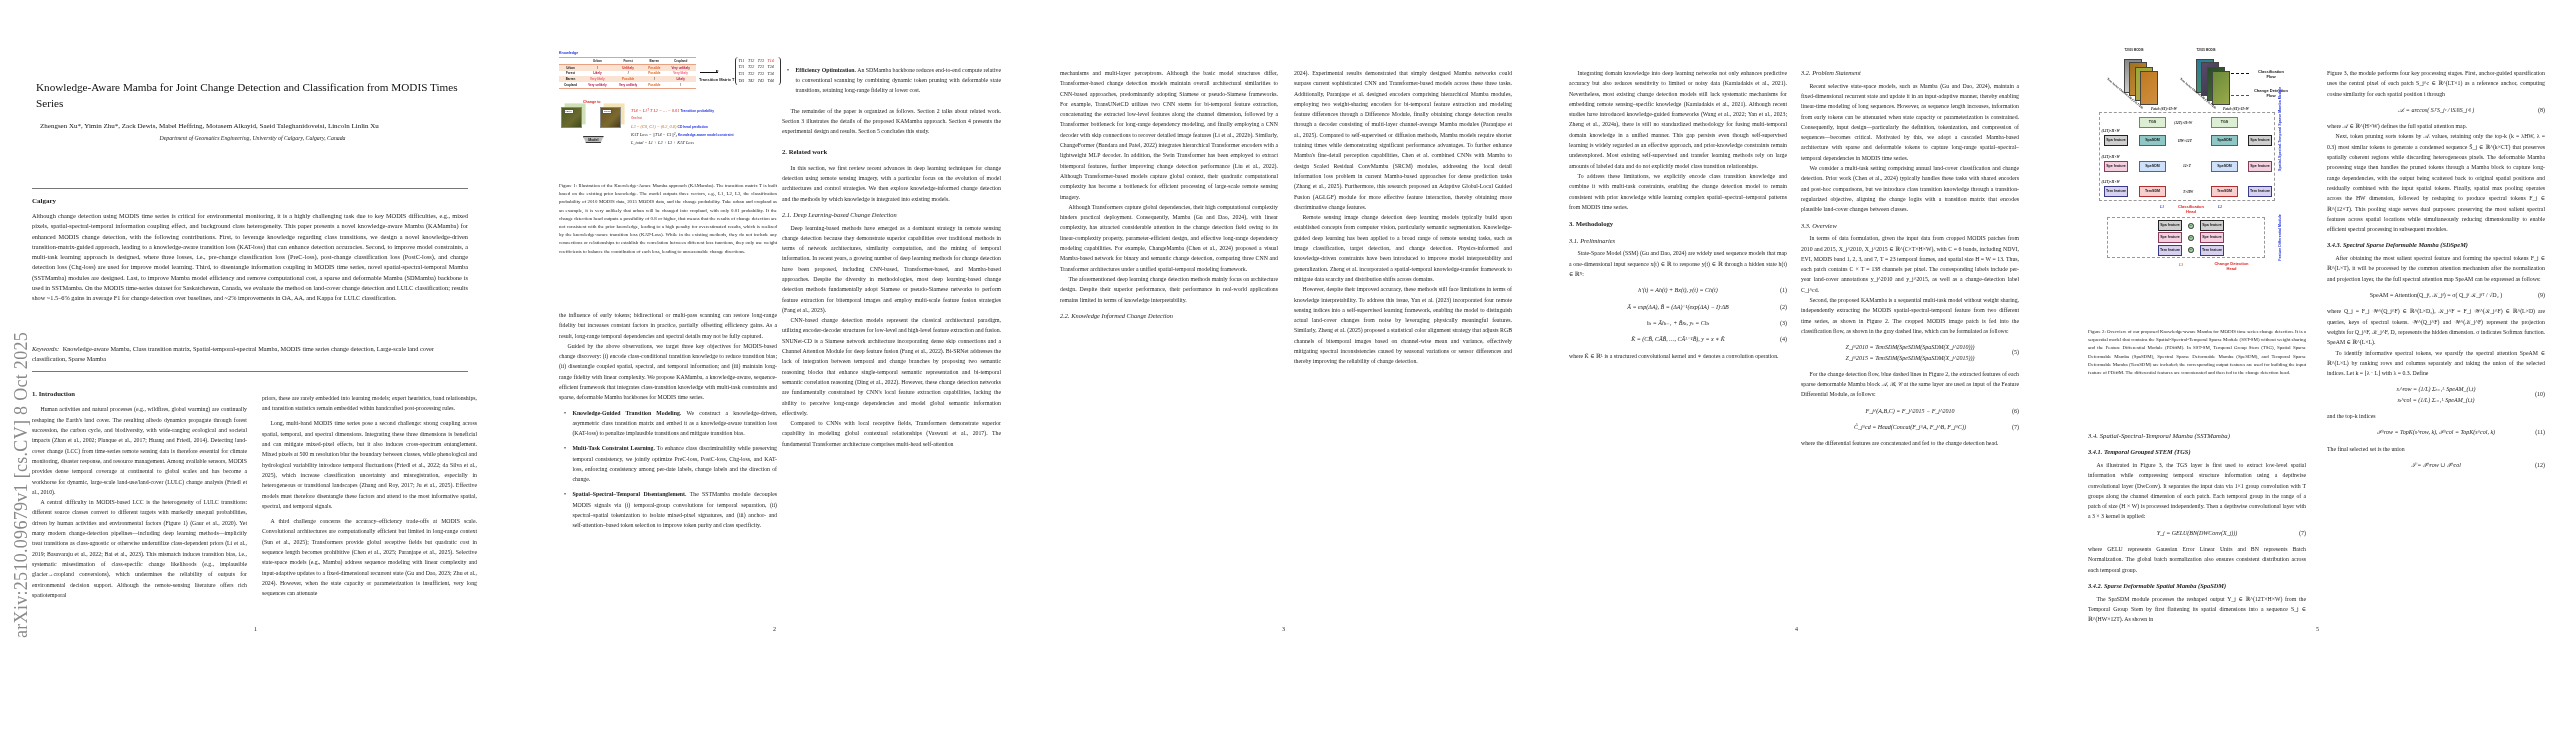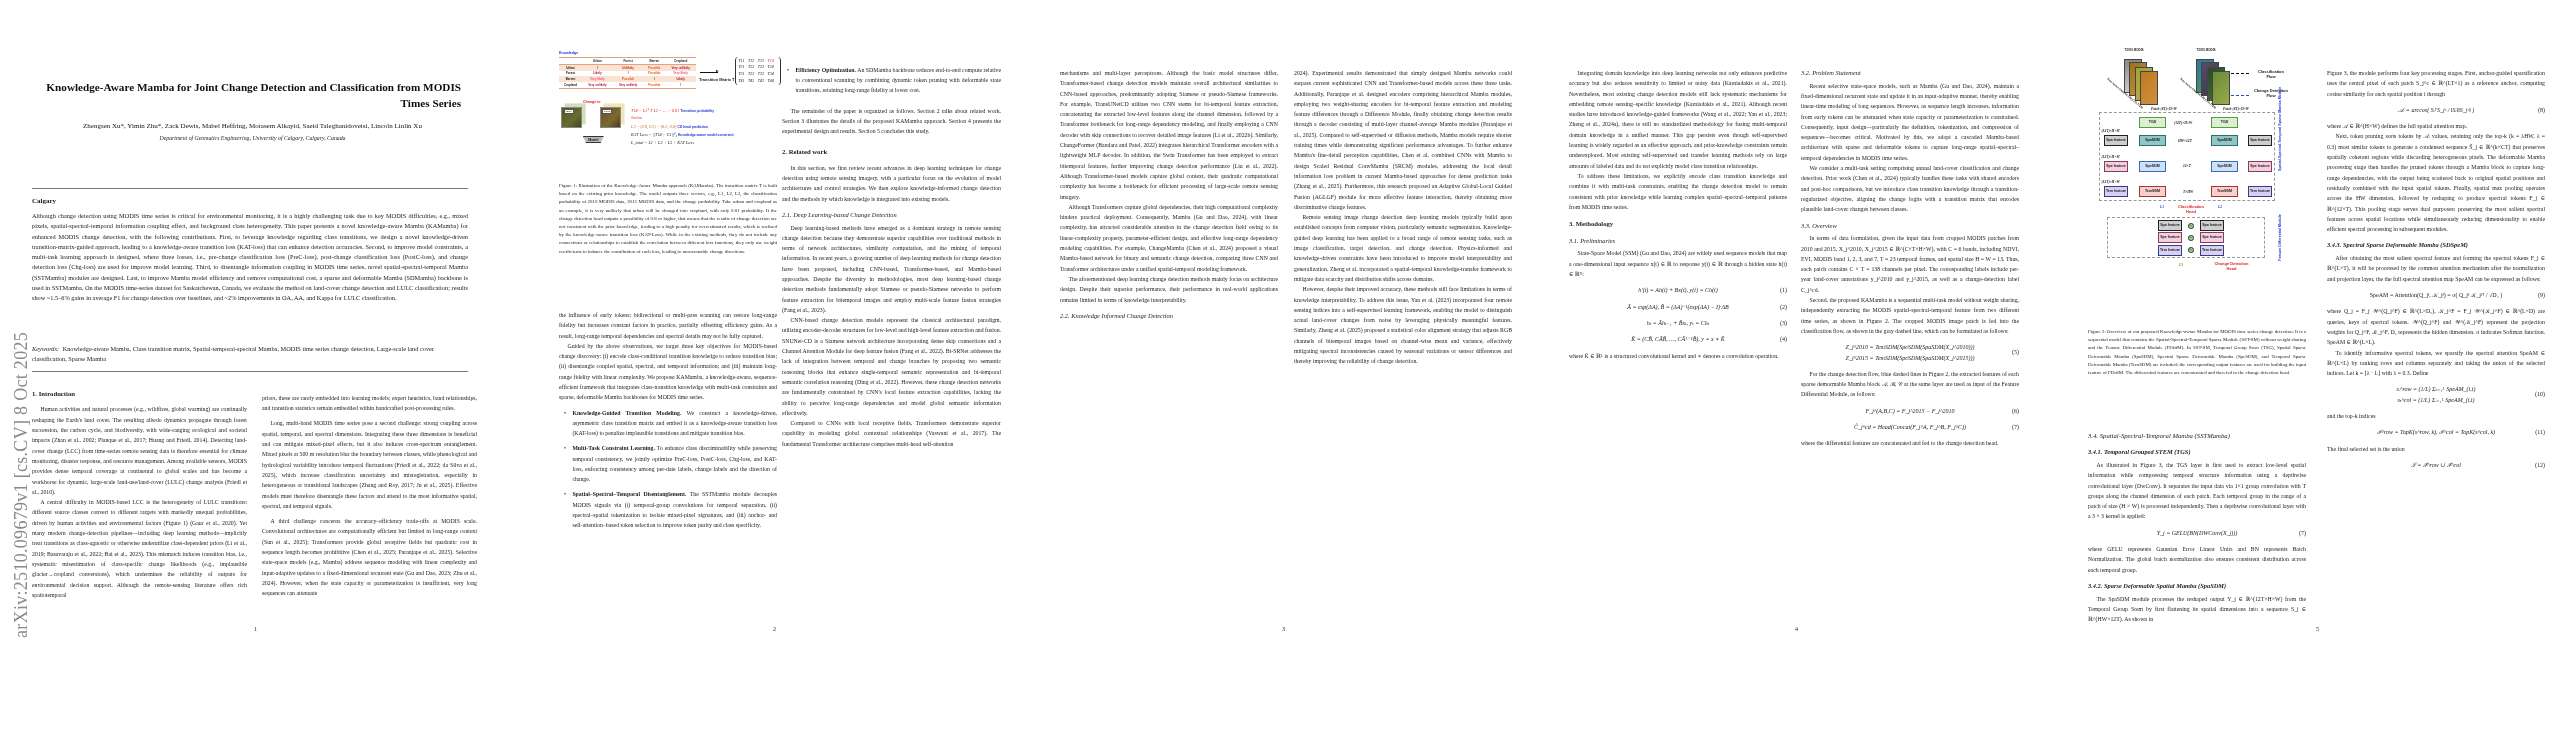--- a/index.html
+++ b/index.html
@@ -14,22 +14,22 @@
   .sec { font-weight: bold; font-size: 6.7px; margin: 7.3px 0 4.9px; text-indent: 0; }
   .subsec { font-style: italic; font-size: 6.4px; margin: 6px 0 2.4px; text-indent: 0; }
   .subsub { font-style: italic; font-weight: bold; font-size: 6.4px; margin: 6px 0 2.4px; text-indent: 0; }
   .bullet { position: relative; padding-left: 13.4px; margin: 4.9px 0; text-indent: 0 !important; }
   .bullet::before { content: "•"; position: absolute; left: 4.9px; top: 0; }
   .eq { text-align: center; font-style: italic; margin: 6px 0; position: relative; text-indent: 0; font-size: 6px; }
   .eq .num { position: absolute; right: 0; font-style: normal; }
   .pnum { position: absolute; bottom: 97px; font-size: 6px; color: #222; }
 
   
-  .title { position: absolute; left: 36px; top: 79px; width: 425px; text-align: right; font-size: 11.2px; line-height: 16px; color: #111; font-weight: bold; }
-  .authors { position: absolute; left: 40px; top: 122px; width: 425px; text-align: center; font-size: 7px; color: #111; }
+  .title { position: absolute; left: 36px; top: 79px; width: 425px; text-align: left; font-size: 11.2px; line-height: 16px; color: #111; }
+  .authors { position: absolute; left: 40px; top: 122px; width: 425px; text-align: left; font-size: 7px; color: #111; }
   .affil { position: absolute; left: 40px; top: 135px; width: 425px; text-align: center; font-size: 5.8px; font-style: italic; color: #222; }
   .rule { position: absolute; left: 32px; height: 0.6px; background: #777; }
   .abs-h { position: absolute; left: 32px; top: 197px; font-weight: bold; font-size: 7px; }
   .abs-t { position: absolute; left: 32px; top: 211px; width: 436px; font-size: 6.3px; line-height: 10.3px; text-align: justify; }
   .kw { position: absolute; left: 32px; top: 344px; width: 436px; font-size: 6.3px; line-height: 10.3px; }
   .kw i { margin-right: 3.6px; }
   .arxiv { position: absolute; left: 11px; top: 638px; transform-origin: left top; transform: rotate(-90deg); font-size: 18px; color: #8a8a8a; letter-spacing: 0.3px; white-space: nowrap; font-family: "Liberation Serif", serif; }
 
   
   .fig1 { position: absolute; left: 44px; top: 51px; width: 222px; height: 103px; font-family: "Liberation Sans", sans-serif; }

